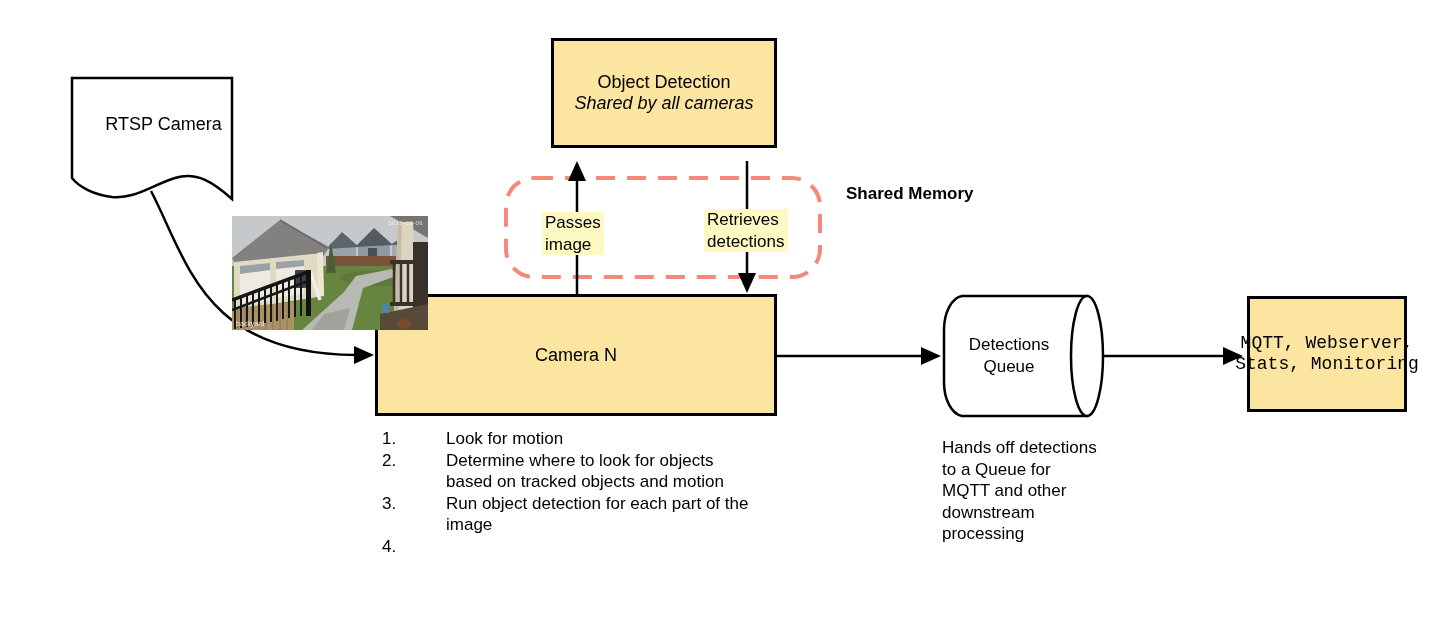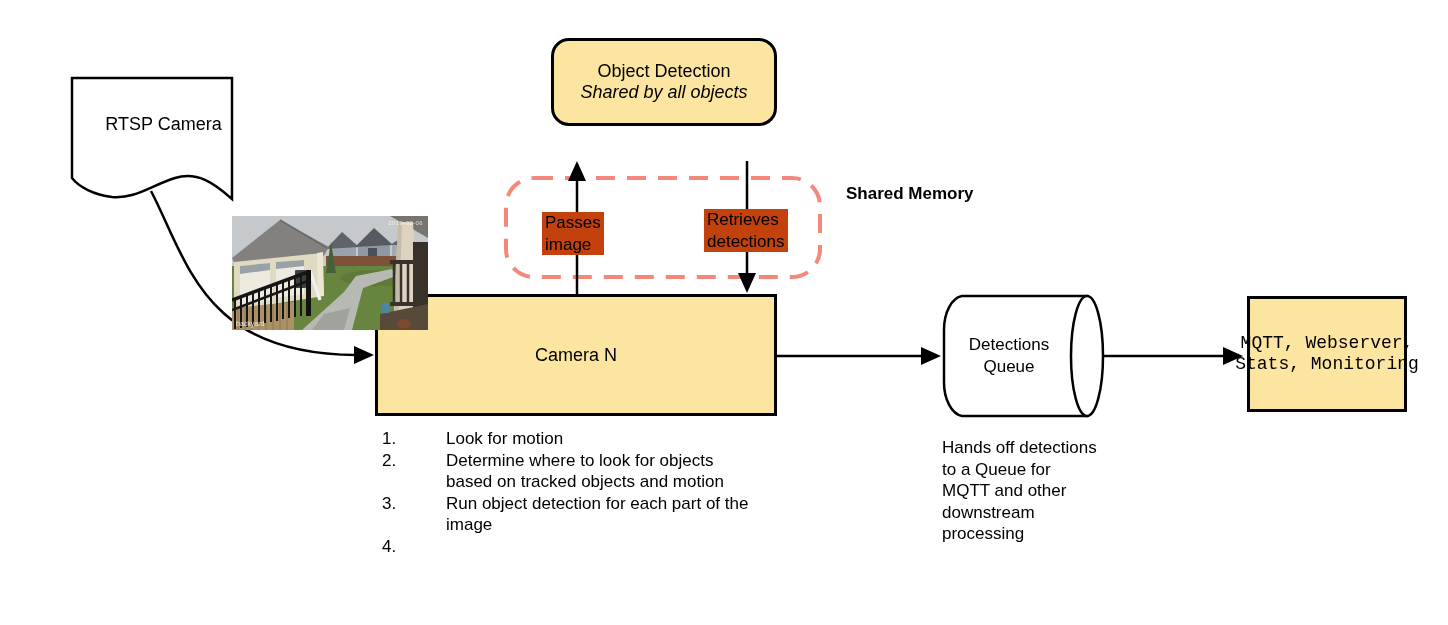--- a/index.html
+++ b/index.html
@@ -8,21 +8,21 @@
     position:relative; width:1448px; height:625px; background:#ffffff;
     font-family:"Liberation Sans","DejaVu Sans",sans-serif; color:#000; overflow:hidden;
   }
   svg.layer { position:absolute; left:0; top:0; width:1448px; height:625px; }
 
   .node {
     position:absolute; background:#FBE5A0; border:3px solid #000;
     display:flex; flex-direction:column; align-items:center; justify-content:center;
     text-align:center; font-size:18px; line-height:21px;
   }
-  .node-object-detection { left:551px; top:38px;  width:226px; height:88px;border-radius:18px; }
+  .node-object-detection { left:551px; top:38px;  width:226px; height:110px; }
   .node-camera-n        { left:375px; top:294px; width:402px; height:122px; }
   .node-mqtt            { left:1247px; top:296px; width:160px; height:116px;font-family:Liberation Mono, monospace; }
   .node .sub { font-style:italic; }
   .pre { white-space:pre; }
 
   .rtsp-label {
     position:absolute; left:71px; top:80px; width:185px; height:88px;
     display:flex; align-items:center; justify-content:center; font-size:18px;
   }
   .queue-label {
@@ -31,21 +31,21 @@
   }
 
   .note { position:absolute; font-size:17px; line-height:21.5px; white-space:pre; }
   .note-fetch   { left:45px;  top:341px; }
   .note-shm     { left:846px; top:140px; }
   .note-shm .shm-title { font-weight:bold; }
   .note-handoff { left:942px; top:437px; }
 
   .arrow-label {
     position:absolute; font-size:17px; line-height:21.5px; white-space:pre;
-    background:#c2410c; padding:0 3px;
+    background:#fef9c3; padding:0 3px;
   }
   .label-passes    { left:542px; top:212px; }
   .label-retrieves { left:704px; top:209px; }
 
   .steps {
     position:absolute; left:382px; top:428px; margin:0; padding:0; list-style:none;
     font-size:17px; line-height:21.5px;
   }
   .step { display:flex; }
   .step-num { width:53px; flex:none; }
@@ -90,21 +90,21 @@
     <ellipse cx="1087" cy="356" rx="16" ry="60" fill="#ffffff" stroke="#000" stroke-width="2.5"></ellipse>
 
     <line x1="1103" y1="356" x2="1225" y2="356" stroke="#000" stroke-width="2.5"></line>
     <polygon points="1243,356 1223,347 1223,365" fill="#000"></polygon>
   </svg>
 
   <div class="rtsp-label">RTSP Camera</div>
 
   <div class="node node-object-detection">
     <span>Object Detection</span>
-    <span class="sub">Shared by all objects</span>
+    <span class="sub">Shared by all cameras</span>
   </div>
 
   <div class="node node-camera-n">
     <span>Camera N</span>
   </div>
 
   <div class="node node-mqtt">
     <span class="pre">MQTT, Webserver,
 Stats, Monitoring</span>
   </div>

